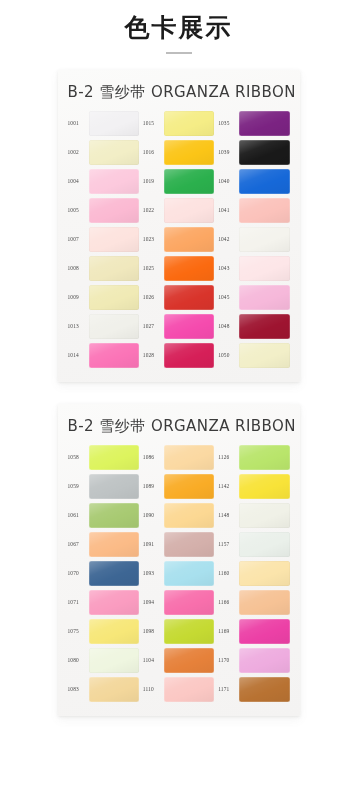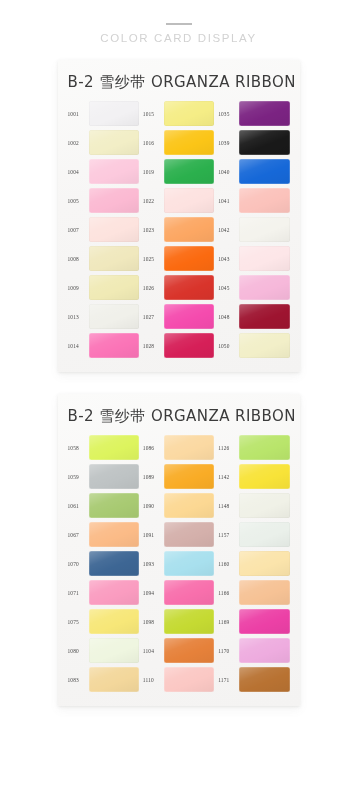--- a/index.html
+++ b/index.html
@@ -126,22 +126,22 @@
   }
 
   .chip-pale {
     box-shadow: inset 0 0 0 0.5px rgba(0,0,0,0.05);
   }
 </style>
 </head>
 <body>
 
 <div class="page-header">
+  <div class="page-title-cn">色卡展示</div>
   <div class="title-rule"></div>
-  <div class="page-title-en">COLOR CARD DISPLAY</div>
 </div>
 
 <div class="cards-wrap">
 
   <div class="color-card">
     <div class="card-header">B-2 雪纱带 ORGANZA RIBBON</div>
     <div class="card-grid">
 
       <div class="swatch-cell">
         <span class="swatch-code">1001</span>

